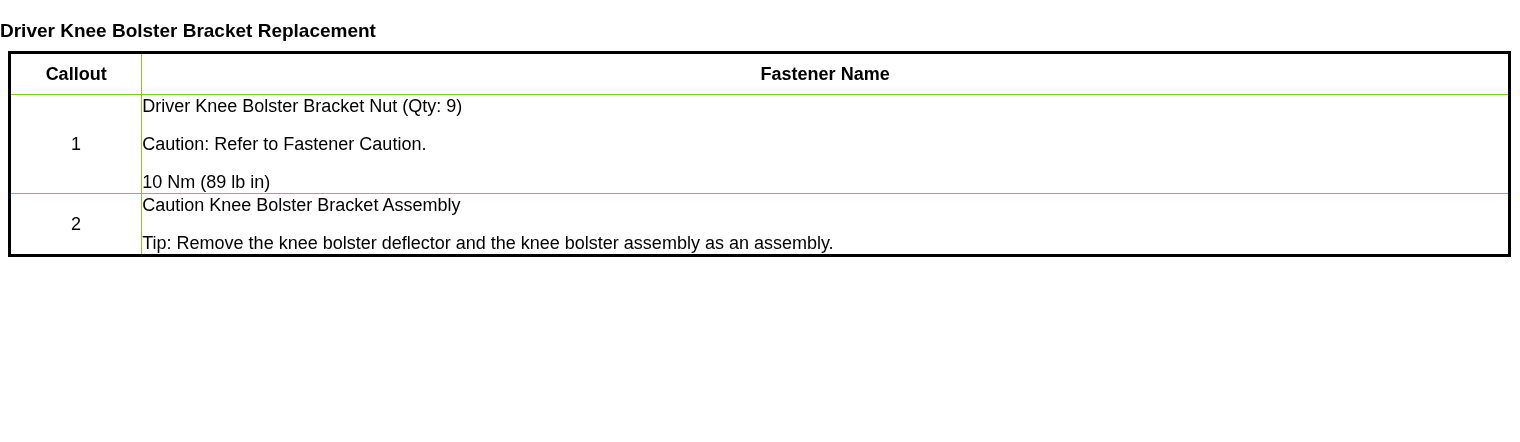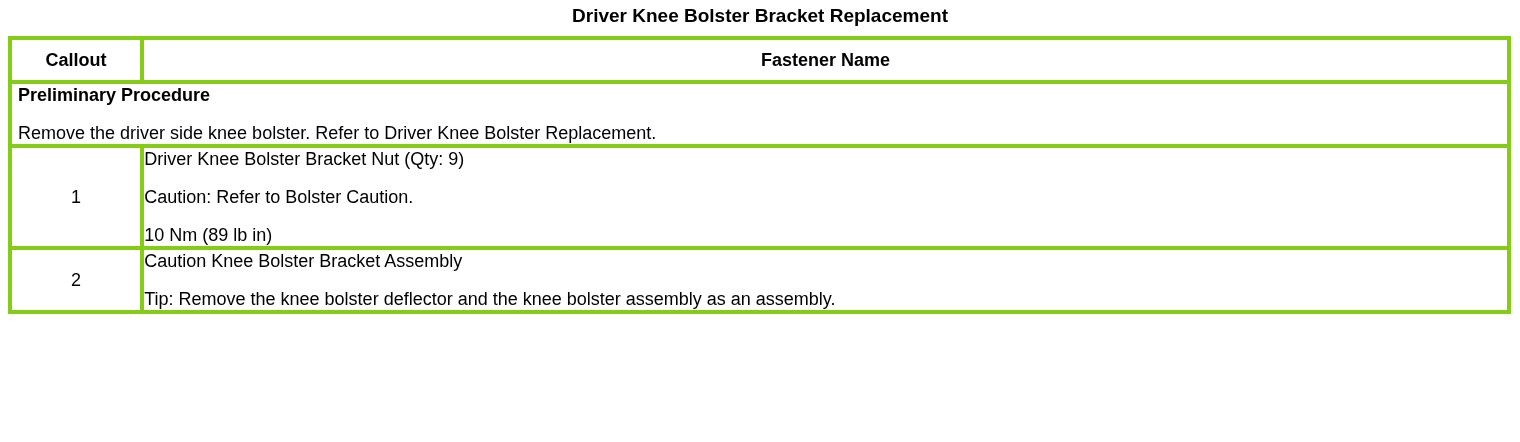--- a/index.html
+++ b/index.html
@@ -14,43 +14,42 @@
     color: #000000;
     overflow: hidden;
   }
   #page {
     position: relative;
     width: 1520px;
     height: 442px;
     box-sizing: border-box;
   }
   .doc-title {
-    text-align: center;
     font-size: 19px;
     font-weight: bold;
     line-height: 26px;
-    padding-top: 3px;
+    padding-top: 18px;
     letter-spacing: 0px;
   }
   table.parts {
     border-collapse: collapse;
     table-layout: fixed;
     margin-left: 8px;
     margin-top: 7px;
     width: 1503px;
     border-left: 3px solid #000;
     border-right: 3px solid #000;
     border-top: 3px solid #000;
     border-bottom: 3px solid #000;
   }
   table.parts col.c-callout { width: 132px; }
   table.parts col.c-name { width: 1365px; }
 
   table.parts th, table.parts td {
-    border: 4px solid #84cc16;
+    border: 1px solid #84cc16;
     padding: 0;
     vertical-align: middle;
     font-size: 18px;
     line-height: 22px;
   }
   thead th {
     font-weight: bold;
     text-align: center;
     height: 40px;
     border-bottom: 3px solid #000;
@@ -103,35 +102,29 @@
       <col class="c-name">
     </colgroup>
     <thead>
       <tr>
         <th class="callout-head">Callout</th>
         <th class="name-head">Fastener Name</th>
       </tr>
     </thead>
     <tbody>
 
-      <tr>
-        <td class="full-cell" colspan="2">
-          <div class="prelim-title line">Preliminary Procedure</div>
-          <div class="prelim-body">Remove the driver side knee bolster. Refer to Driver Knee Bolster Replacement.</div>
-        </td>
-      </tr>
 
       <tr class="row-sep-thin">
         <td class="callout-cell">1</td>
         <td class="name-cell">
           <div class="line">
             <span>Driver Knee Bolster Bracket Nut (Qty: 9)</span>
           </div>
           <div class="line">
-            <span class="b">Caution:</span><span> Refer to Bolster Caution.</span>
+            <span class="b">Caution:</span><span> Refer to Fastener Caution.</span>
           </div>
           <div class="line">
             <span class="b">10 Nm (89 lb in)</span>
           </div>
         </td>
       </tr>
 
       <tr class="row-sep-thin">
         <td class="callout-cell">2</td>
         <td class="name-cell">

